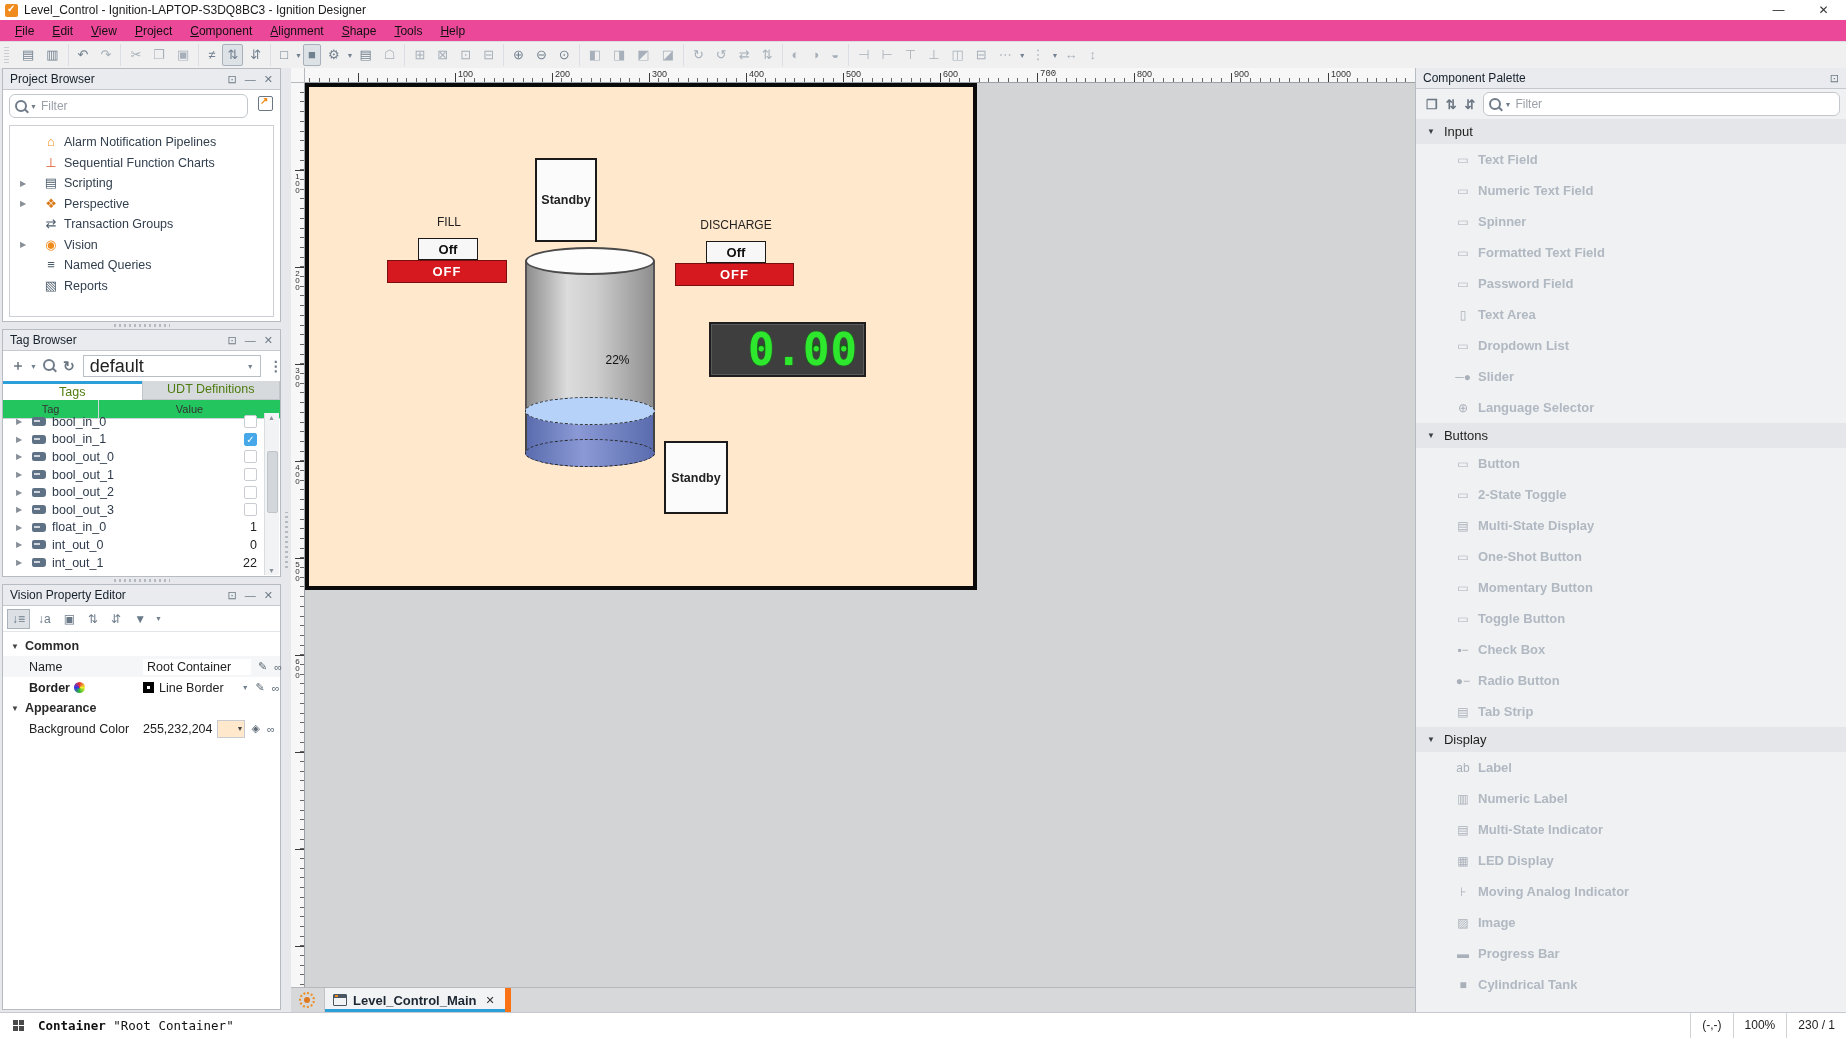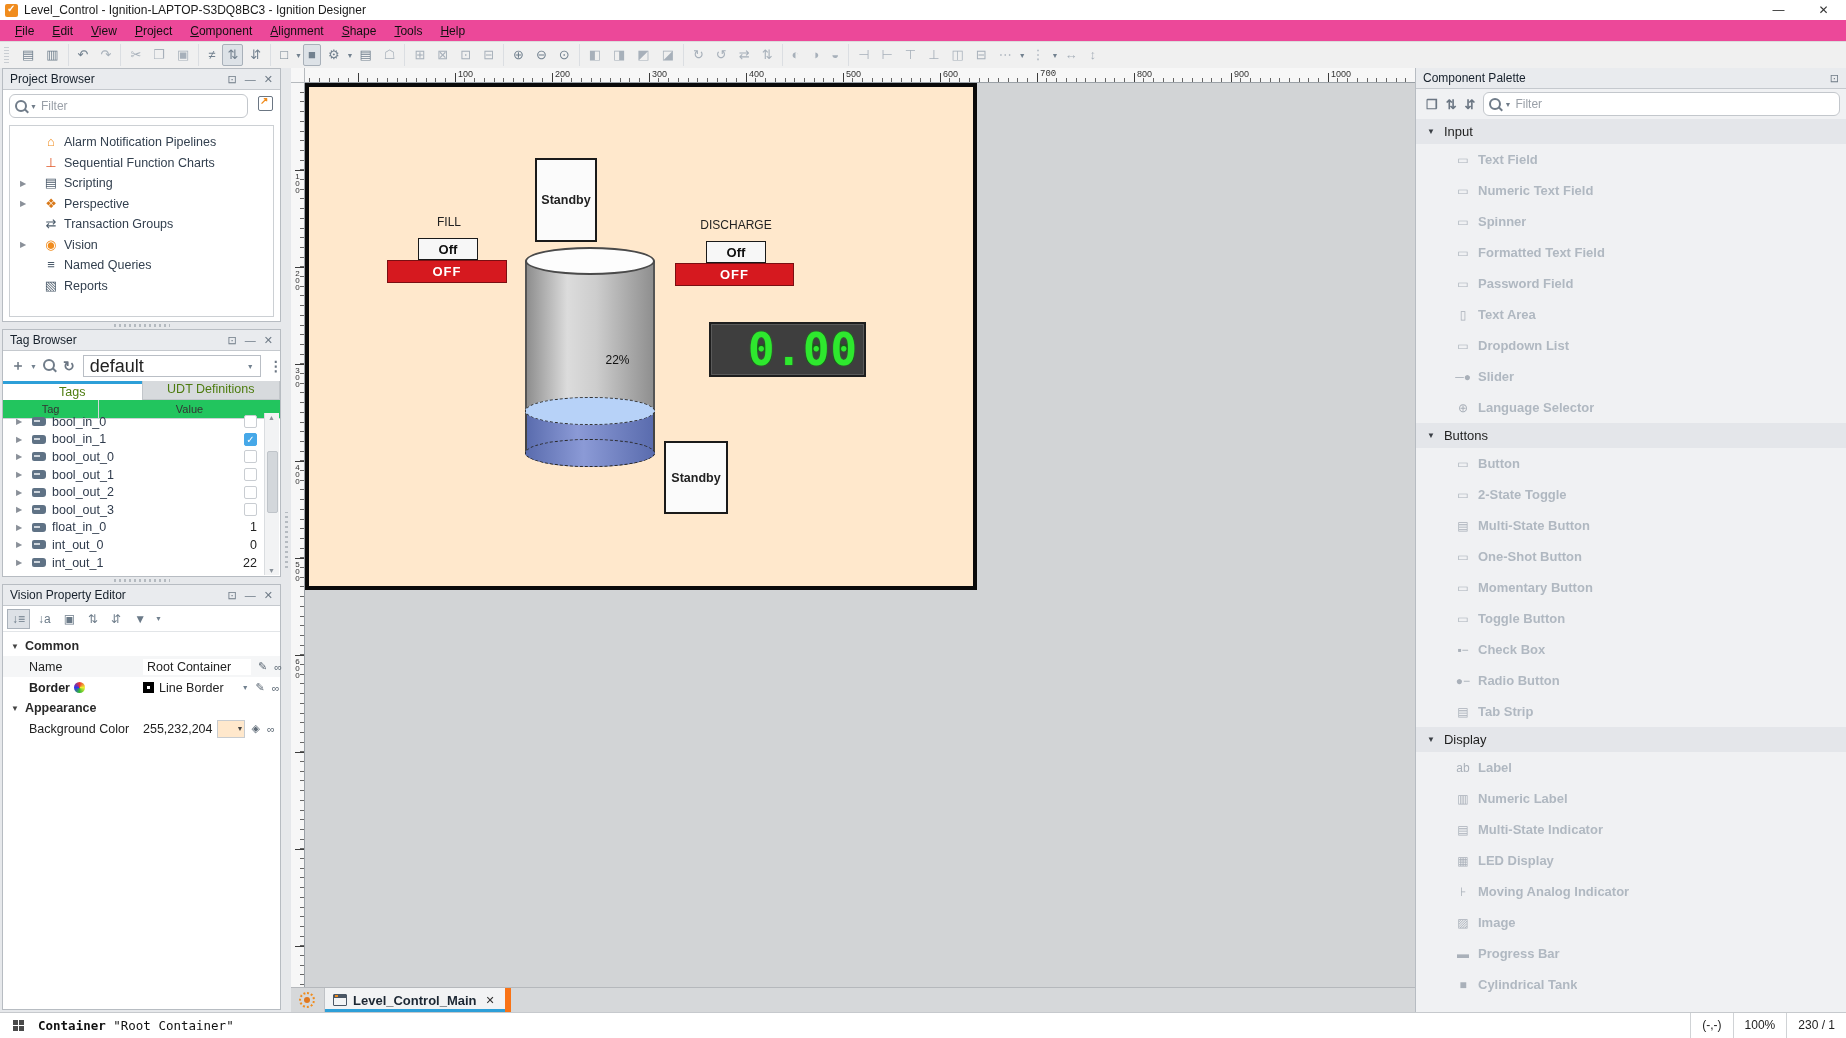--- a/index.html
+++ b/index.html
@@ -622,21 +622,21 @@
           <div class="pitem">
             <span class="pglyph">▭</span>
             <span class="plabel">Button</span>
           </div>
           <div class="pitem">
             <span class="pglyph">▭</span>
             <span class="plabel">2-State Toggle</span>
           </div>
           <div class="pitem">
             <span class="pglyph">▤</span>
-            <span class="plabel">Multi-State Button</span>
+            <span class="plabel">Multi-State Display</span>
           </div>
           <div class="pitem">
             <span class="pglyph">▭</span>
             <span class="plabel">One-Shot Button</span>
           </div>
           <div class="pitem">
             <span class="pglyph">▭</span>
             <span class="plabel">Momentary Button</span>
           </div>
           <div class="pitem">

